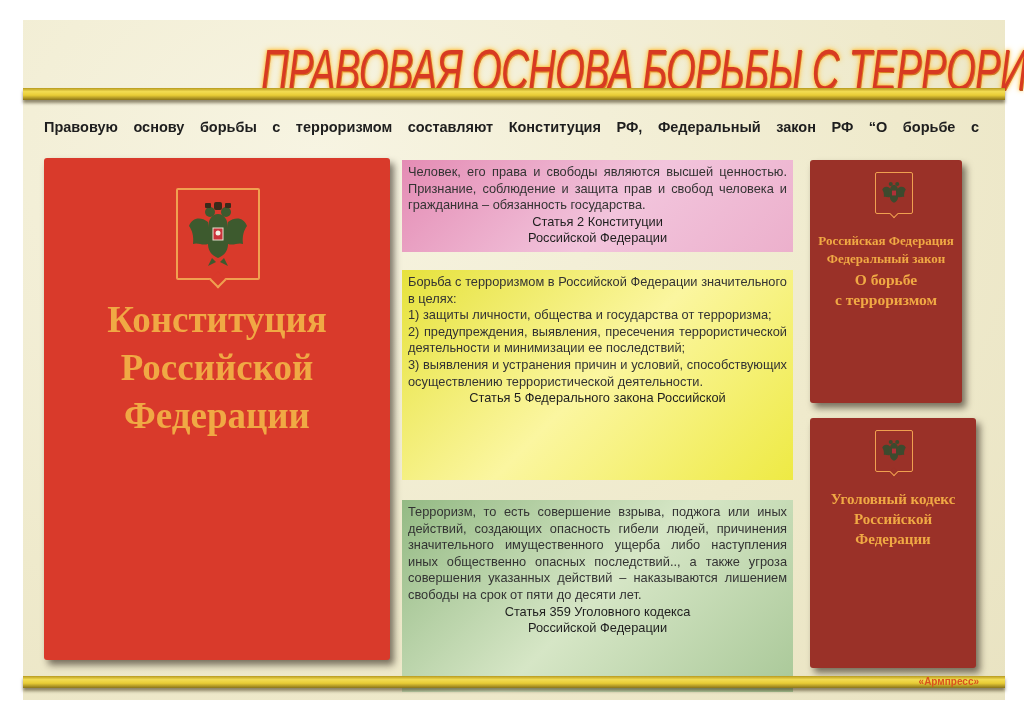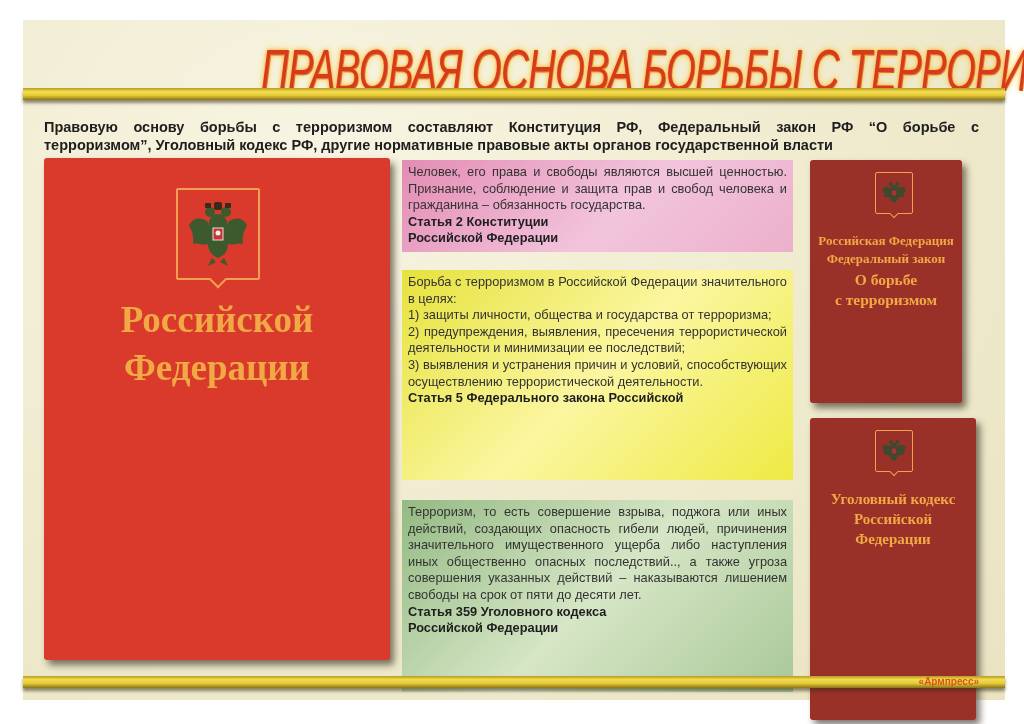--- a/index.html
+++ b/index.html
@@ -15,52 +15,51 @@
       font-family:"Liberation Sans", sans-serif; font-size:58px; line-height:64px; color:#d73a22;
       transform: scaleX(0.66); transform-origin:left center; white-space:nowrap; letter-spacing:-1px;
       text-shadow: 0 0 4px #ffb020, 0 0 8px #ffc84a, 1px 1px 0 #9a2414; font-style:italic; }
     .intro { position:absolute; left:21px; top:98px; width:935px; font-weight:bold; font-size:14.5px; line-height:18px; color:#1e1e1e; text-align:justify; }
     .intro span { display:block; }
     .intro span.l1 { text-align-last: justify; }
 
     .book { position:absolute; border-radius:3px; box-shadow: 4px 5px 7px rgba(40,30,20,0.6); }
     .book.main { left:21px; top:138px; width:346px; height:502px; background:#d93a2b; }
     .book.side1 { left:787px; top:140px; width:152px; height:243px; background:#9a3128; }
-    .book.side2 { left:787px; top:398px; width:166px; height:302px; background:#9a3128; }
+    .book.side2 { left:787px; top:398px; width:166px; height:250px; background:#9a3128; }
     .emblem { position:absolute; border:2px solid #f0a050; border-top-width:2px; border-radius:2px; }
     .emblem .tip { position:absolute; bottom:-8px; left:50%; width:10px; height:10px; margin-left:-6px;
       border-right:2px solid #f0a050; border-bottom:2px solid #f0a050; transform:rotate(45deg); background:inherit; }
     .book.main .emblem { left:132px; top:30px; width:80px; height:88px; background:#d93a2b; }
     .book.side1 .emblem, .book.side2 .emblem { left:65px; top:12px; width:36px; height:40px; background:#9a3128; border-width:1px; }
     .book.side1 .emblem .tip, .book.side2 .emblem .tip { width:5px; height:5px; margin-left:-3px; bottom:-4px; border-width:1px; }
     .eagle { position:absolute; left:50%; top:50%; transform:translate(-50%,-50%); }
     .book-title { position:absolute; left:0; right:0; text-align:center; font-family:"Liberation Serif", serif; font-weight:bold; color:#f0a944; }
     .book.main .book-title { top:138px; font-size:37px; line-height:48px; }
     .book.side1 .book-title.a { top:72px; font-size:13px; line-height:18px; }
     .book.side1 .book-title.b { top:110px; font-size:15.5px; line-height:20px; }
     .book.side2 .book-title { top:71px; font-size:15px; line-height:20px; }
 
     .quote { position:absolute; left:379px; width:391px; padding:4px 6px 20px 6px; box-sizing:border-box; font-size:12.8px; line-height:16.6px; color:#333; text-align:justify; }
     .quote.pink { top:140px; height:92px; background: linear-gradient(135deg, #e48cb4 0%, #f2c4dc 55%, #ecb0cc 100%); }
     .quote.yellow { top:250px; height:210px; background: linear-gradient(135deg, #e6e23c 0%, #fbf6a0 50%, #eeea44 100%); }
     .quote.green { top:480px; height:192px; background: linear-gradient(135deg, #94ba84 0%, #d6e6c6 50%, #a9c898 100%); }
     .quote p { margin:0; }
-    .quote .src { font-weight:bold; text-align:left; color:#1e1e1e; }
+    .quote .src { font-weight:normal; text-align:center; color:#1e1e1e; }
     .brand { position:absolute; right:26px; top:656px; font-size:10px; line-height:12px; font-weight:bold; color:#d9541e;text-align:center; }
   </style>
 </head>
 <body>
 
 <div class="poster">
   <div class="title">ПРАВОВАЯ ОСНОВА БОРЬБЫ С ТЕРРОРИЗМОМ</div>
   <div class="bar top"></div>
 
   <div class="intro">
     <span class="l1">Правовую основу борьбы с терроризмом составляют Конституция РФ, Федеральный закон РФ “О борьбе с</span>
-    <span>терроризмом”, Уголовный кодекс РФ, другие нормативные правовые акты органов государственной власти</span>
   </div>
 
   <div class="book main">
     <div class="emblem">
       <svg class="eagle" width="64" height="68" viewBox="0 0 64 68">
         <g fill="#3d5a2e">
           <path d="M32 14 C26 14 22 20 22 28 L22 44 C22 52 27 56 32 58 C37 56 42 52 42 44 L42 28 C42 20 38 14 32 14Z"></path>
           <path d="M22 22 C14 16 6 18 3 26 C6 30 8 36 7 44 C12 42 16 46 22 44Z"></path>
           <path d="M42 22 C50 16 58 18 61 26 C58 30 56 36 57 44 C52 42 48 46 42 44Z"></path>
           <circle cx="24" cy="12" r="5"></circle>
@@ -72,20 +71,21 @@
             <rect x="28" y="2" width="8" height="8" rx="2"></rect>
             <rect x="19" y="3" width="6" height="5" rx="1"></rect>
             <rect x="39" y="3" width="6" height="5" rx="1"></rect>
           </g>
         <rect x="27" y="28" width="10" height="12" fill="#c9333a" stroke="#e8e0d0" stroke-width="1"></rect>
         <circle cx="32" cy="33" r="2.5" fill="#f4f0e6"></circle>
       </svg>
       <div class="tip"></div>
     </div>
     <div class="book-title">
+      <div>Конституция</div>
       <div>Российской</div>
       <div>Федерации</div>
     </div>
   </div>
 
   <div class="quote pink">
     <p>Человек, его права и свободы являются высшей ценностью. Признание, соблюдение и защита прав и свобод человека и гражданина – обязанность государства.</p>
     <div class="src">
       <div>Статья 2 Конституции</div>
       <div>Российской Федерации</div>

